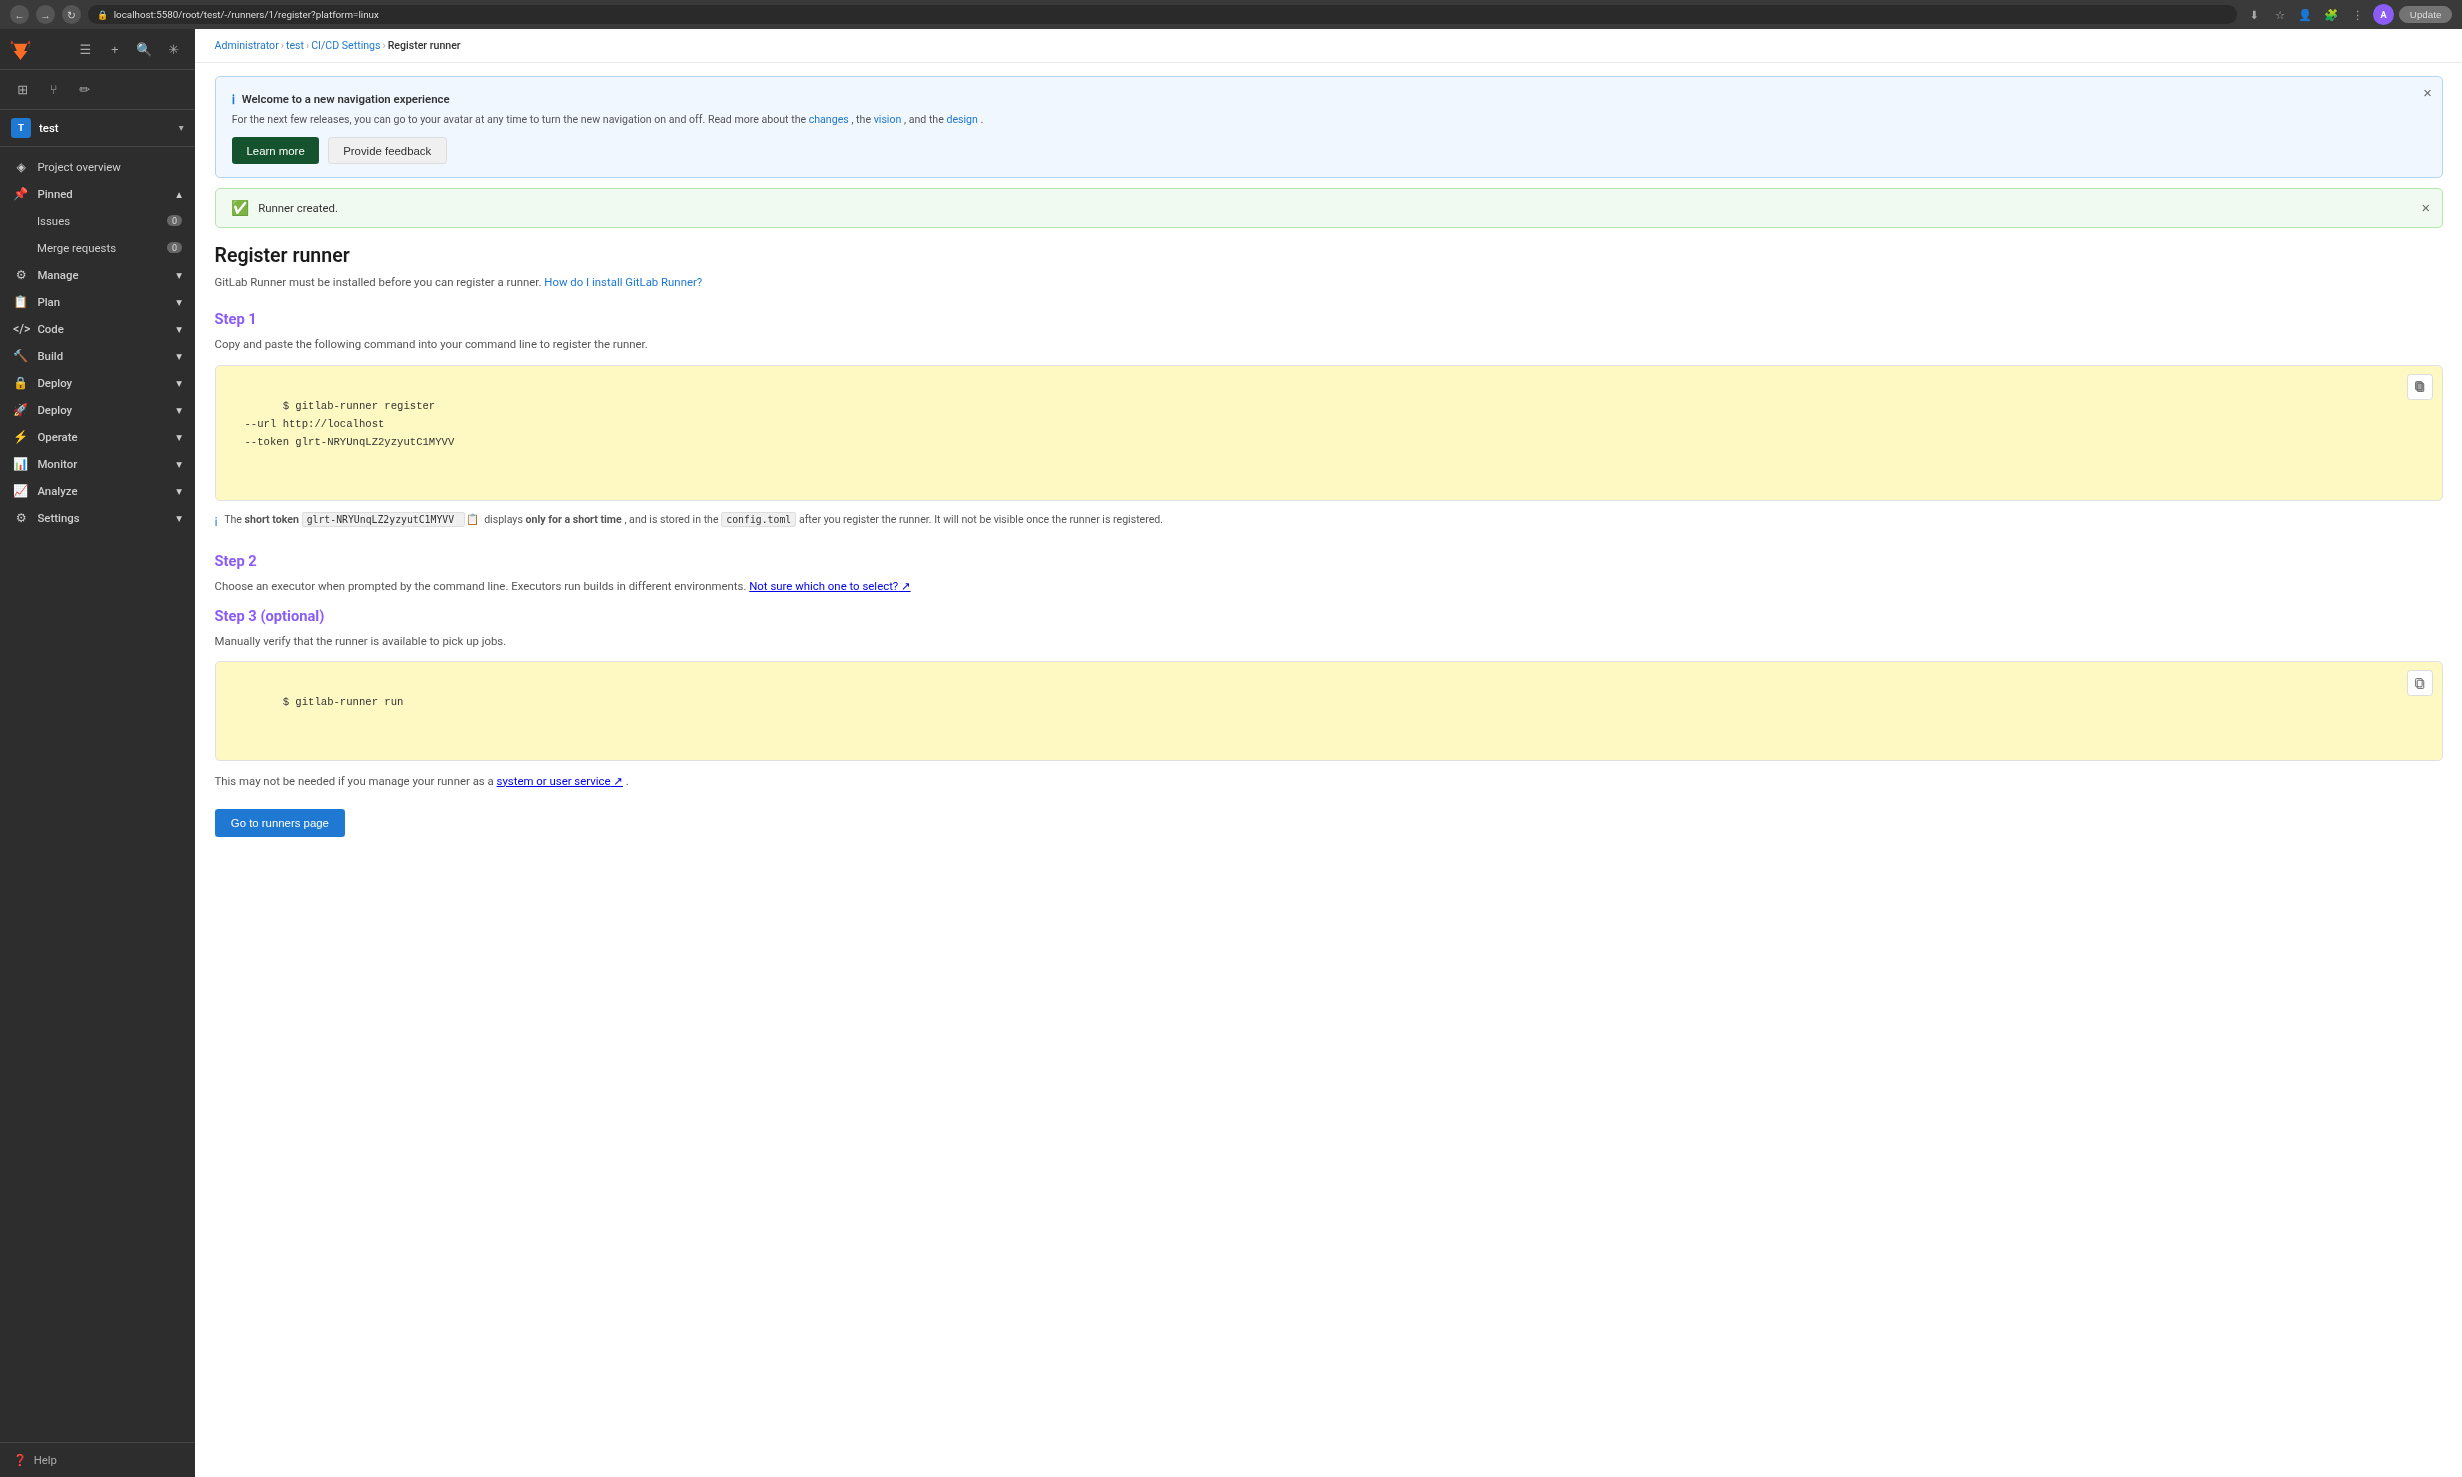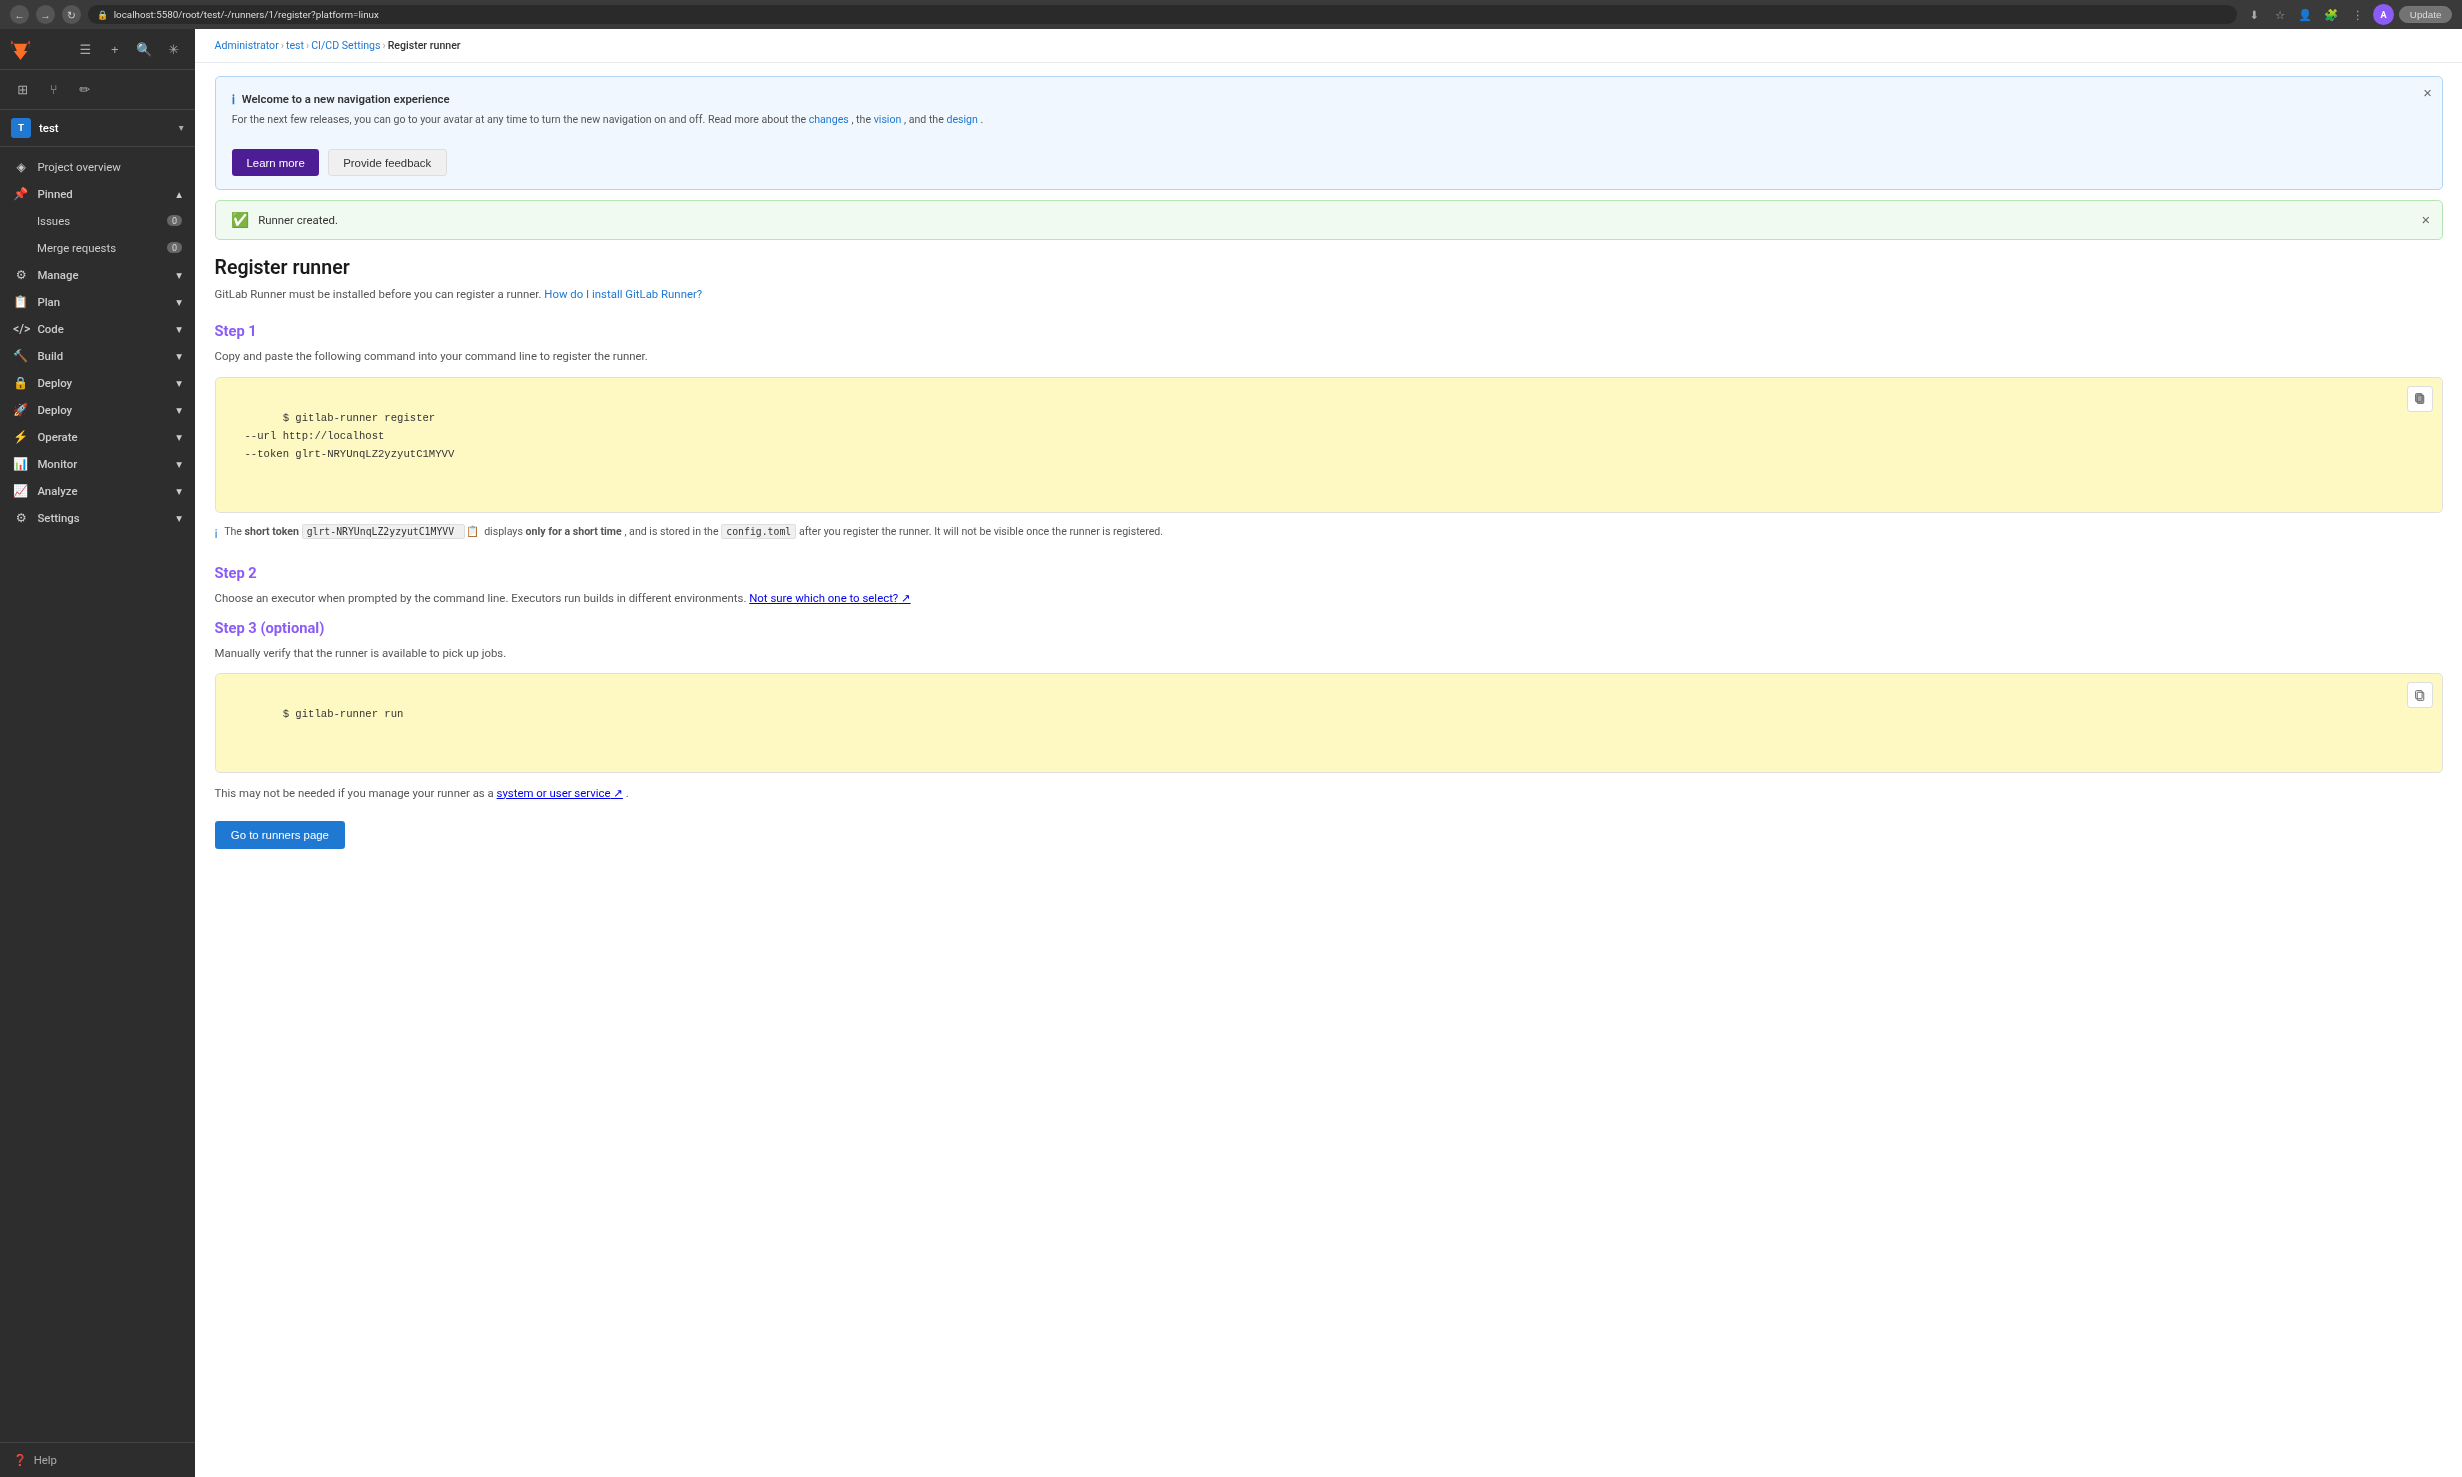--- a/index.html
+++ b/index.html
@@ -268,30 +268,30 @@
       gap: 6.5px;
       font-weight: 600;
       color: #333;
       margin-bottom: 4.9px;
       font-size: 11.4px;
     }
     .info-icon { color: #1f78d1; font-size: 13px; }
     .info-banner-text {
       color: #555;
       font-size: 10.6px;
-      margin-bottom: 21px;
+      margin-bottom: 9px;
       line-height: 1.5;
     }
     .info-banner-text a { color: #1f78d1; text-decoration: none; }
     .info-banner-actions {
       display: flex;
       gap: 8.1px;
     }
     .btn-primary {
-      background: #4c1d95;
+      background: #14532d;
       color: white;
       border: none;
       padding: 6.5px 14.7px;
       border-radius: 3.3px;
       font-size: 11.4px;
       cursor: pointer;
       font-weight: 500;
     }
     .btn-secondary {
       background: #f0f0f0;

